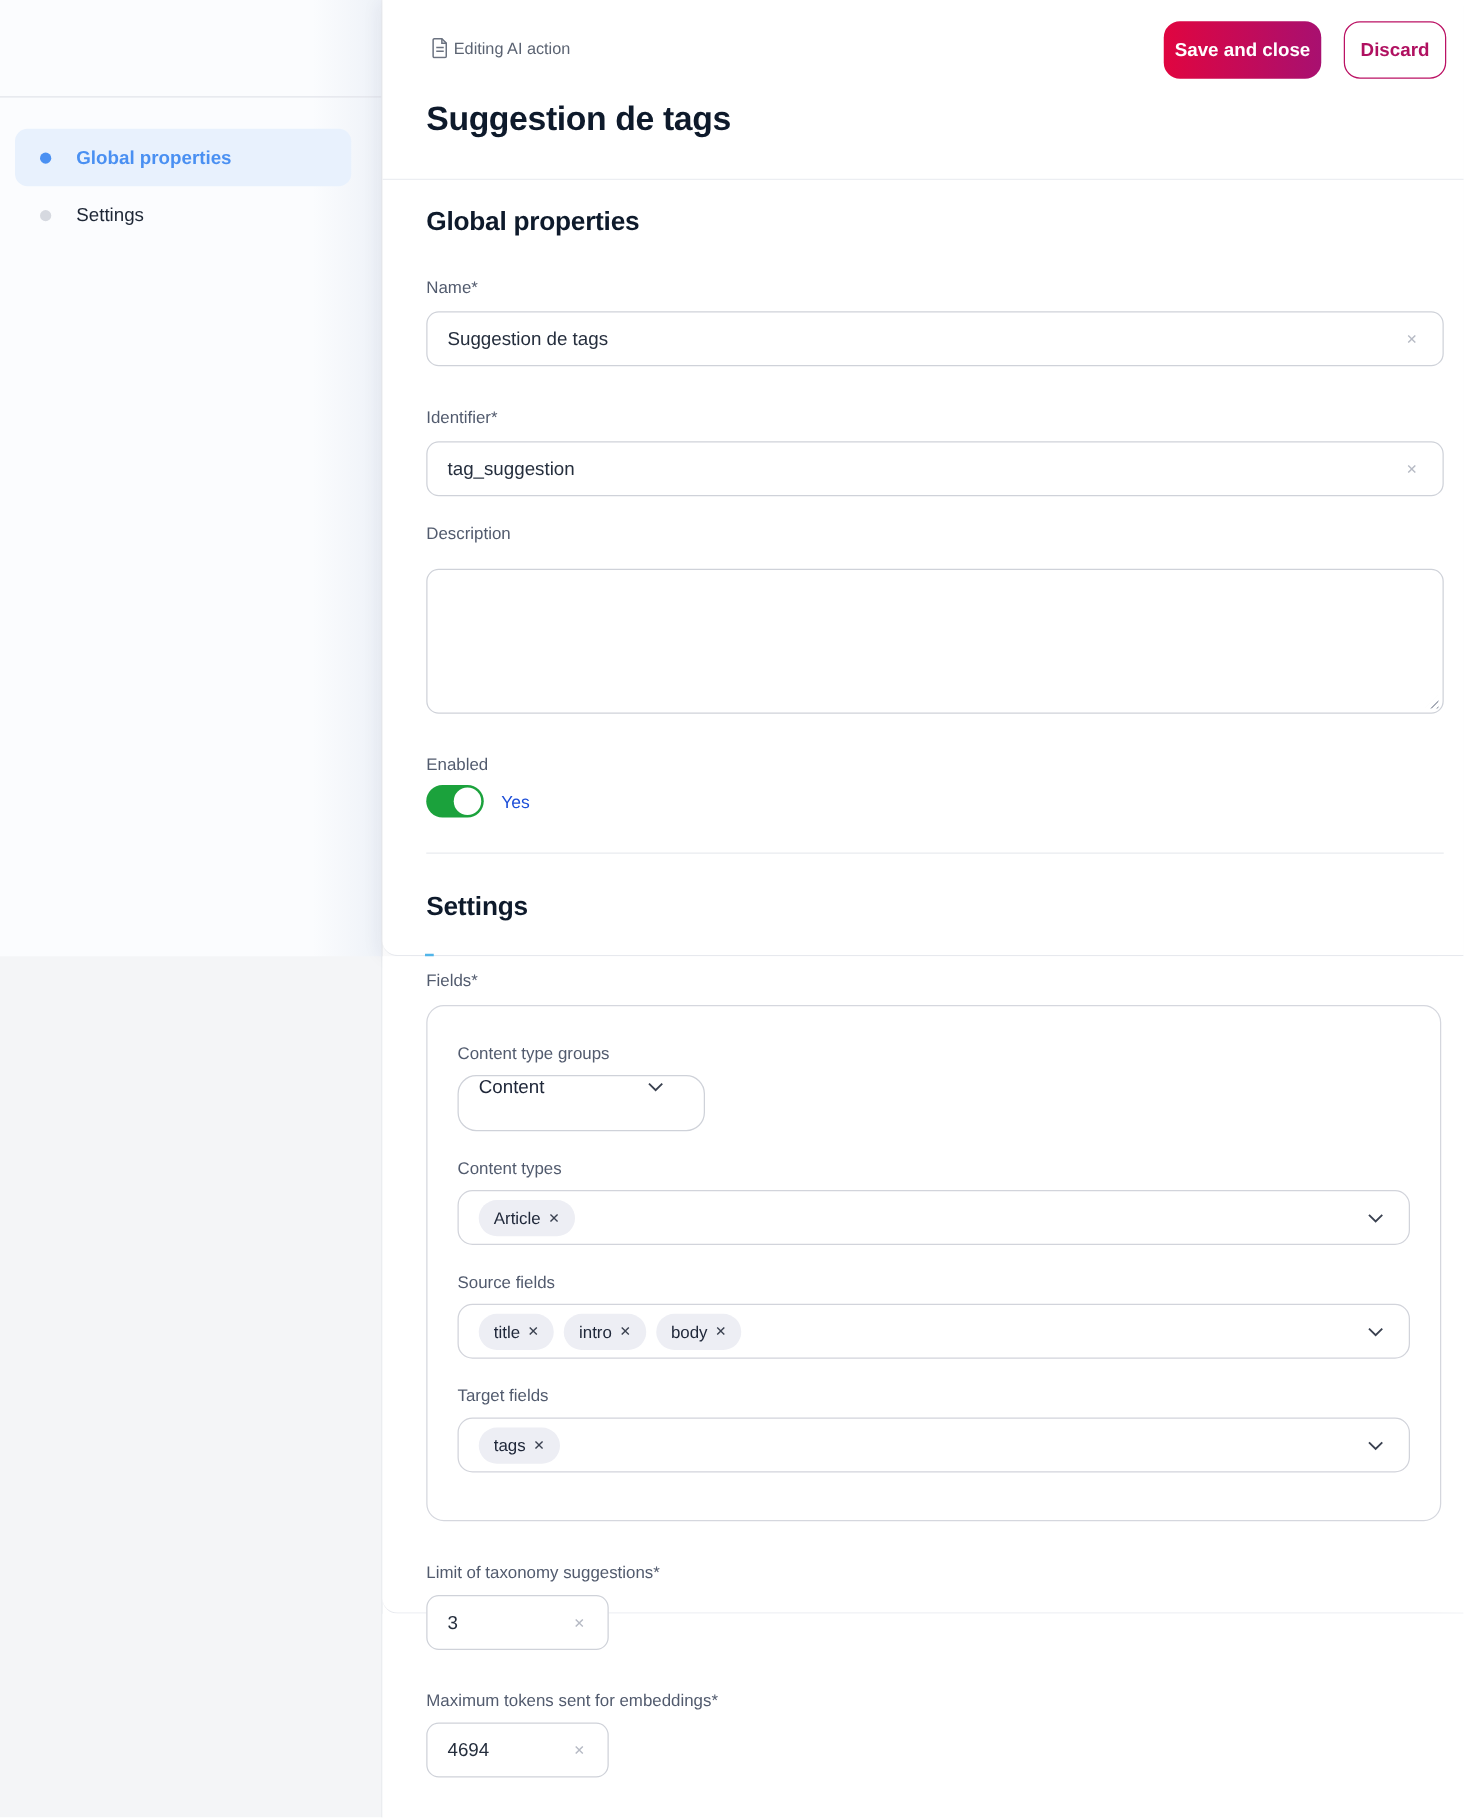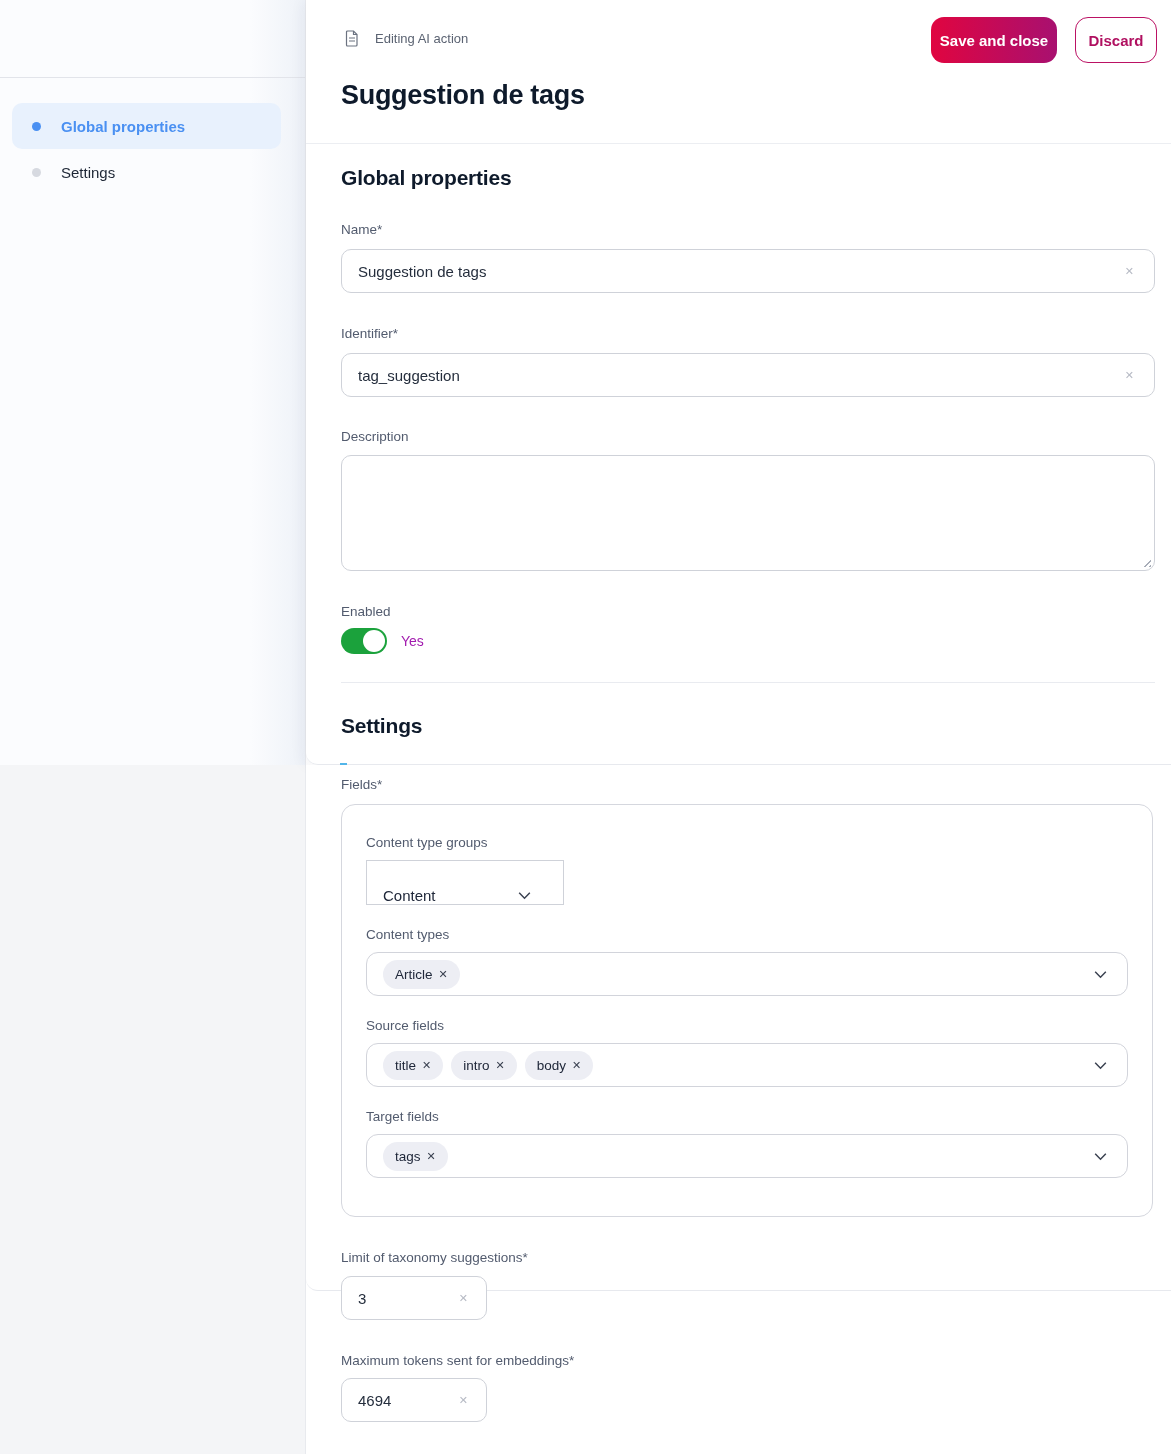--- a/index.html
+++ b/index.html
@@ -31,21 +31,21 @@
   
   .panel { position:absolute; left:306px; width:865px; background:#ffffff; }
   .panel-a { top:0; height:765px; z-index:2;
              border-bottom:1px solid #e7e9ee; border-bottom-left-radius:12px;
              box-shadow:-4px 2px 14px rgba(35,45,70,.05); }
   .panel-b { top:765px; height:526px; z-index:2;
              border-bottom:1px solid #e7e9ee; border-bottom-left-radius:12px; }
   .panel-c { top:1291px; height:163px; z-index:3; }
 
   
-  .ctx { position:absolute; left:39px; top:30px; display:flex; align-items:center; gap:16px; }
+  .ctx { position:absolute; left:39px; top:30px; display:flex; align-items:center; gap:4px; }
   .ctx-label { font-size:13px; color:#5b6372; }
   .doc-icon { display:inline-flex; }
   .btn { position:absolute; top:17px; height:46px; border-radius:13px;
          display:flex; align-items:center; justify-content:center;
          font-size:15px; font-weight:bold; cursor:pointer; }
   .btn-save { left:625px; width:126px; color:#ffffff; border:none;
               background:linear-gradient(90deg,#e00540,#a81070); }
   .btn-discard { left:769px; width:82px; color:#b01060; background:#ffffff;
                  border:1px solid #bb1264; }
 
@@ -67,35 +67,35 @@
   .textarea { position:absolute; left:35px; top:455px; width:814px; height:116px;
               border:1px solid #cfd2d9; border-radius:10px; background:#fff; }
   .grip { position:absolute; right:3px; bottom:3px; width:11px; height:11px;
           background:repeating-linear-gradient(135deg, transparent 0 2.6px, #a8adb8 2.6px 3.8px);
           clip-path:polygon(100% 0, 100% 100%, 0 100%); }
 
   .toggle { position:absolute; left:35px; top:628px; width:46px; height:26px;
             border-radius:13px; background:#1ba23c; cursor:pointer; }
   .knob { position:absolute; top:2px; right:2px; width:22px; height:22px;
           border-radius:50%; background:#ffffff; }
-  .toggle-state { position:absolute; left:95px; top:633px; font-size:14px; color:#a21caf; }
+  .toggle-state { position:absolute; left:95px; top:633px; font-size:14px; color:#1d4ed8; }
 
   .section-divider { position:absolute; left:35px; top:682px; width:814px; height:0;
                      border-top:1px solid #e9ebf0; }
   .edge-accent { position:absolute; left:34px; bottom:-2px; width:7px; height:3px;
                  background:#52b5e9; z-index:4; }
 
   
   .fields-card { position:absolute; left:35px; top:39px; width:812px; height:413px;
                  border:1px solid #d5d7de; border-radius:14px; background:#fff;
                  padding:30px 24px; }
   .fgroup { margin-bottom:22px; }
   .fgroup-label { font-size:13.5px; color:#525b6e; margin-bottom:10px; }
-  .dropdown { width:198px; height:45px; border:1px solid #cfd2d9; border-radius:0;
-              display:flex; align-items:flex-end; padding:0 30px 0 16px; cursor:pointer; }
+  .dropdown { width:198px; height:45px; border:1px solid #cfd2d9; border-radius:15px;
+              display:flex; align-items:flex-start; padding:0 30px 0 16px; cursor:pointer; }
   .dropdown-value { flex:1; font-size:15px; color:#20283a; }
   .multiselect { width:100%; height:44px; border:1px solid #d2d4db; border-radius:12px;
                  display:flex; align-items:center; gap:8px; padding:0 18px 0 16px; cursor:pointer; }
   .pill { display:inline-flex; align-items:center; gap:6px; height:29px;
           padding:0 12px; border-radius:15px; background:#edeef4; }
   .pill span:first-child { font-size:13.5px; color:#20283a; }
   .pill-x { font-size:11px; color:#3a4150; cursor:pointer; }
   .ms-pills { display:flex; align-items:center; gap:8px; flex:1; }
   .chev { display:inline-flex; }
 
@@ -148,21 +148,21 @@
     <span class="input-value">Suggestion de tags</span>
     <span class="clear-x">✕</span>
   </div>
 
   <div class="label" style="top:326px;">Identifier*</div>
   <div class="input" style="top:353px;">
     <span class="input-value">tag_suggestion</span>
     <span class="clear-x">✕</span>
   </div>
 
-  <div class="label" style="top:429px;">Description</div>
+  <div class="label" style="top:419px;">Description</div>
   <div class="textarea">
     <span class="grip"></span>
   </div>
 
   <div class="label" style="top:604px;">Enabled</div>
   <div class="toggle">
     <span class="knob"></span>
   </div>
   <span class="toggle-state">Yes</span>
 

